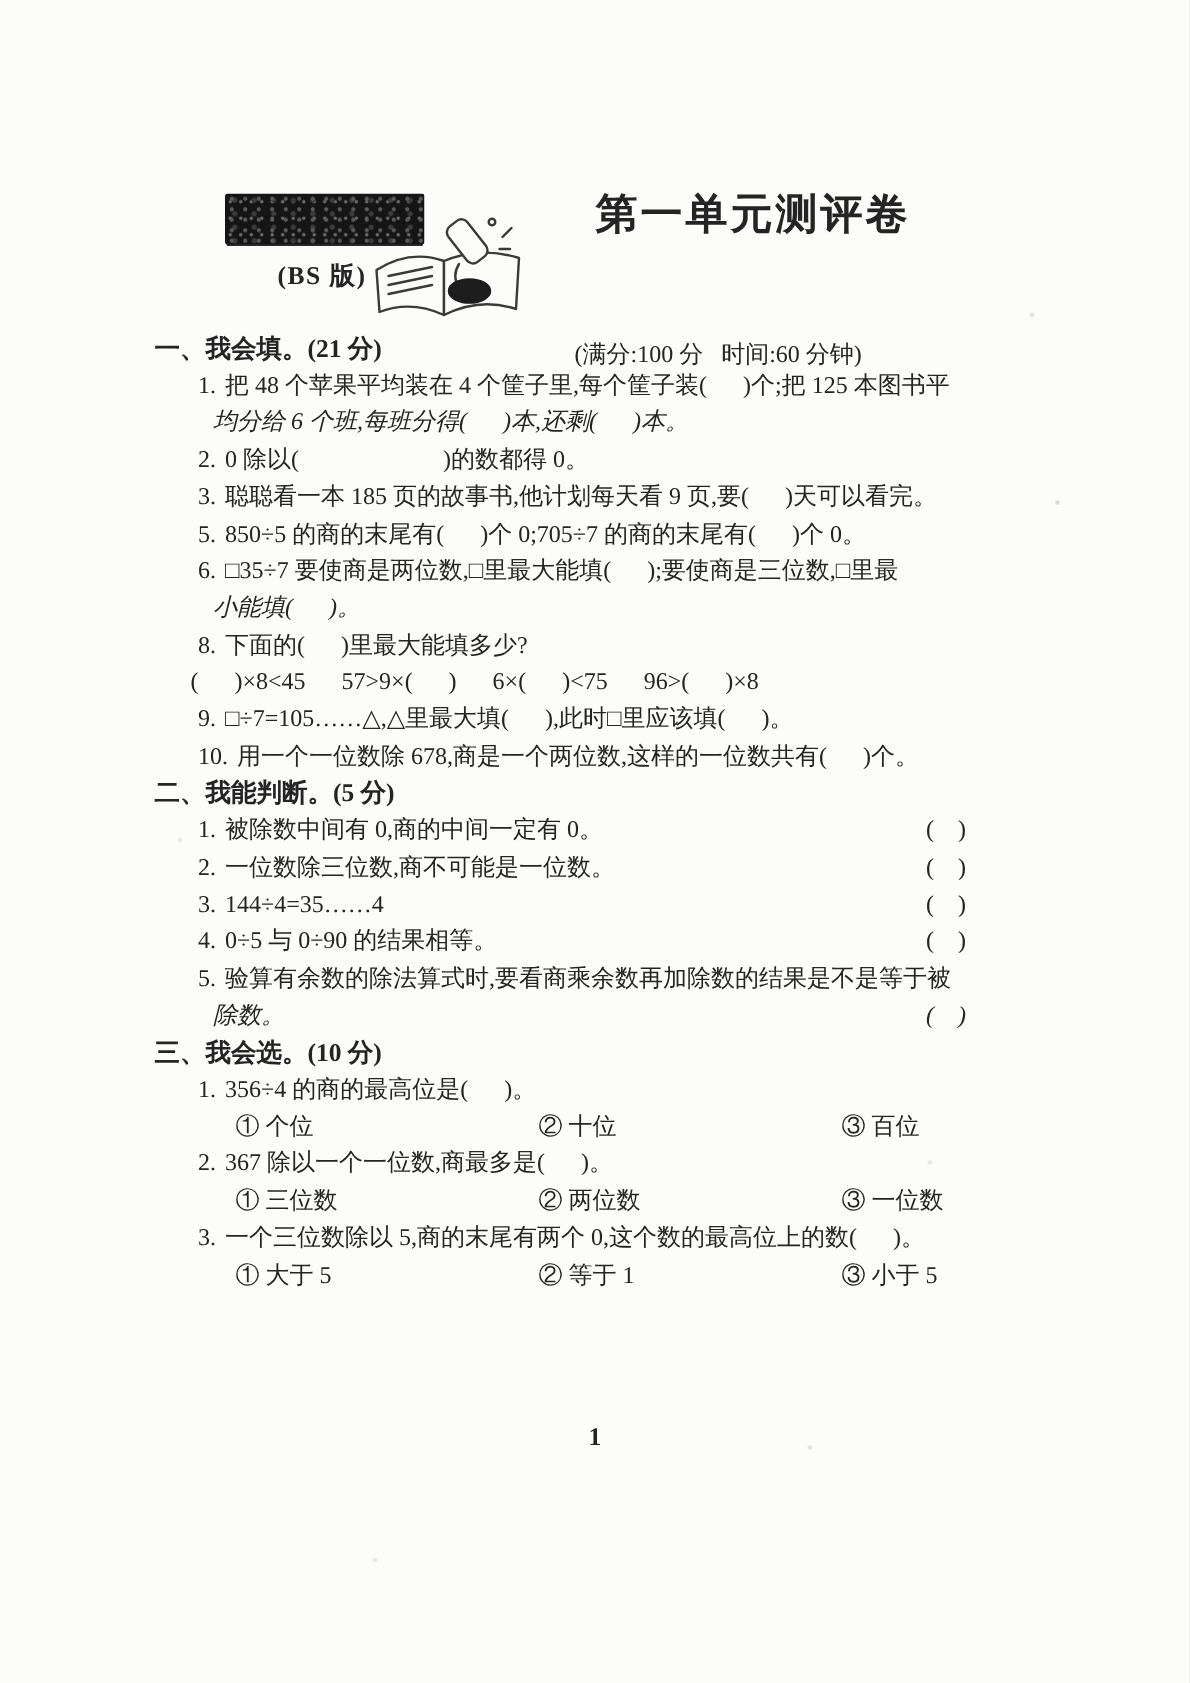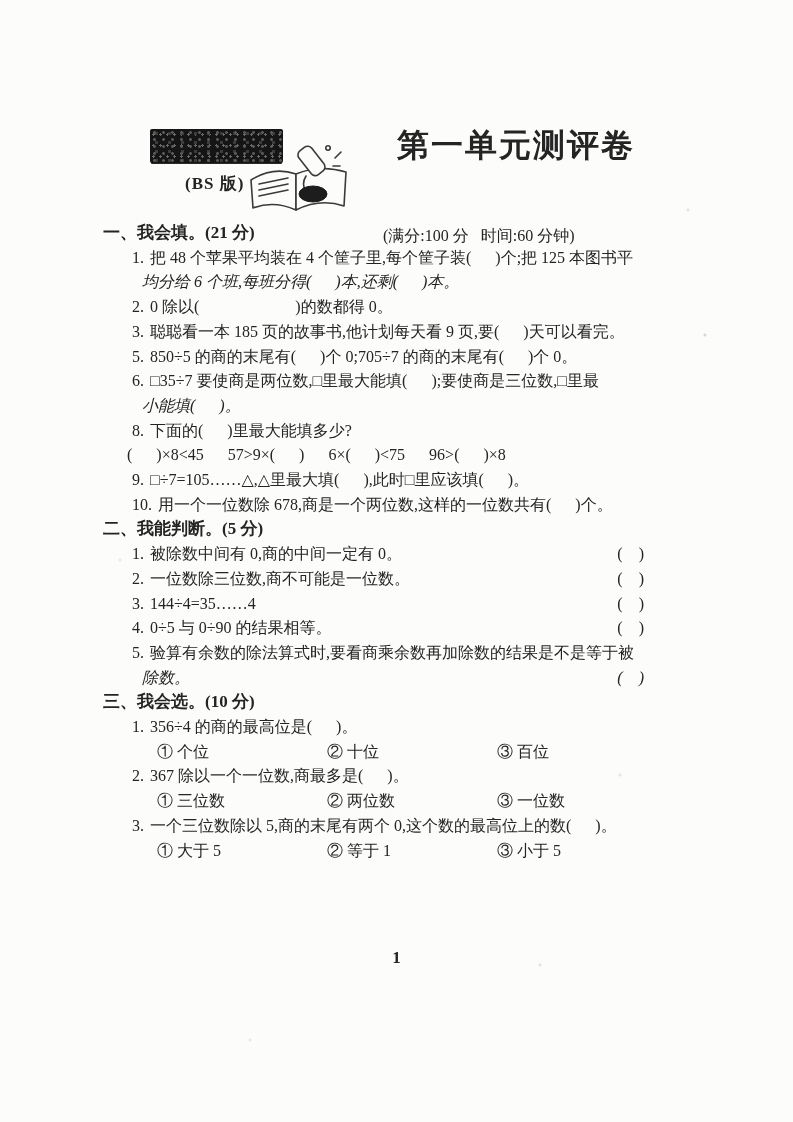--- a/index.html
+++ b/index.html
@@ -31,40 +31,40 @@
     box-shadow:0 2px 0 -1px #2a2a2a;
     border-radius:2px;
   }
   .edition{
     position:absolute;left:185px;top:172px;
     font-size:17px;font-weight:bold;letter-spacing:1px;white-space:pre;
   }
   .illus{position:absolute;left:243px;top:140px;}
   .title{
     position:absolute;left:397px;top:124px;margin:0;
-    font-size:32px;font-weight:bold;letter-spacing:2px;white-space:pre;
+    font-size:28px;font-weight:bold;letter-spacing:2px;white-space:pre;
   }
   .subtitle{
     position:absolute;left:383px;top:178px;
     font-size:16px;white-space:pre;margin-top:48px;
   }
   
   .body{
     position:absolute;left:103px;top:221px;width:575px;
     font-size:16px;line-height:24.7px;
   }
   .sec-h{font-weight:bold;font-size:17px;white-space:pre-wrap;}
   .line{white-space:pre-wrap;padding-left:29px;}
   .num{display:inline-block;margin-right:6px;}
   .cont{padding-left:39px;font-style:italic;}
   .expr{padding-left:24px;}
   .jrow{display:flex;}
   .jtext{flex:1;white-space:pre-wrap;}
   .bracket{margin-right:34px;white-space:pre;}
-  .opts{display:flex;padding-left:54px;}
+  .opts{display:flex;padding-left:54px;gap:32px;}
   .opt{width:170px;white-space:pre-wrap;}
   .opt:last-child{width:auto;}
   
   .pageno{
     position:absolute;left:0;right:0;top:948px;
     text-align:center;font-size:17px;font-weight:bold;
   }
 </style>
 </head>
 <body>

